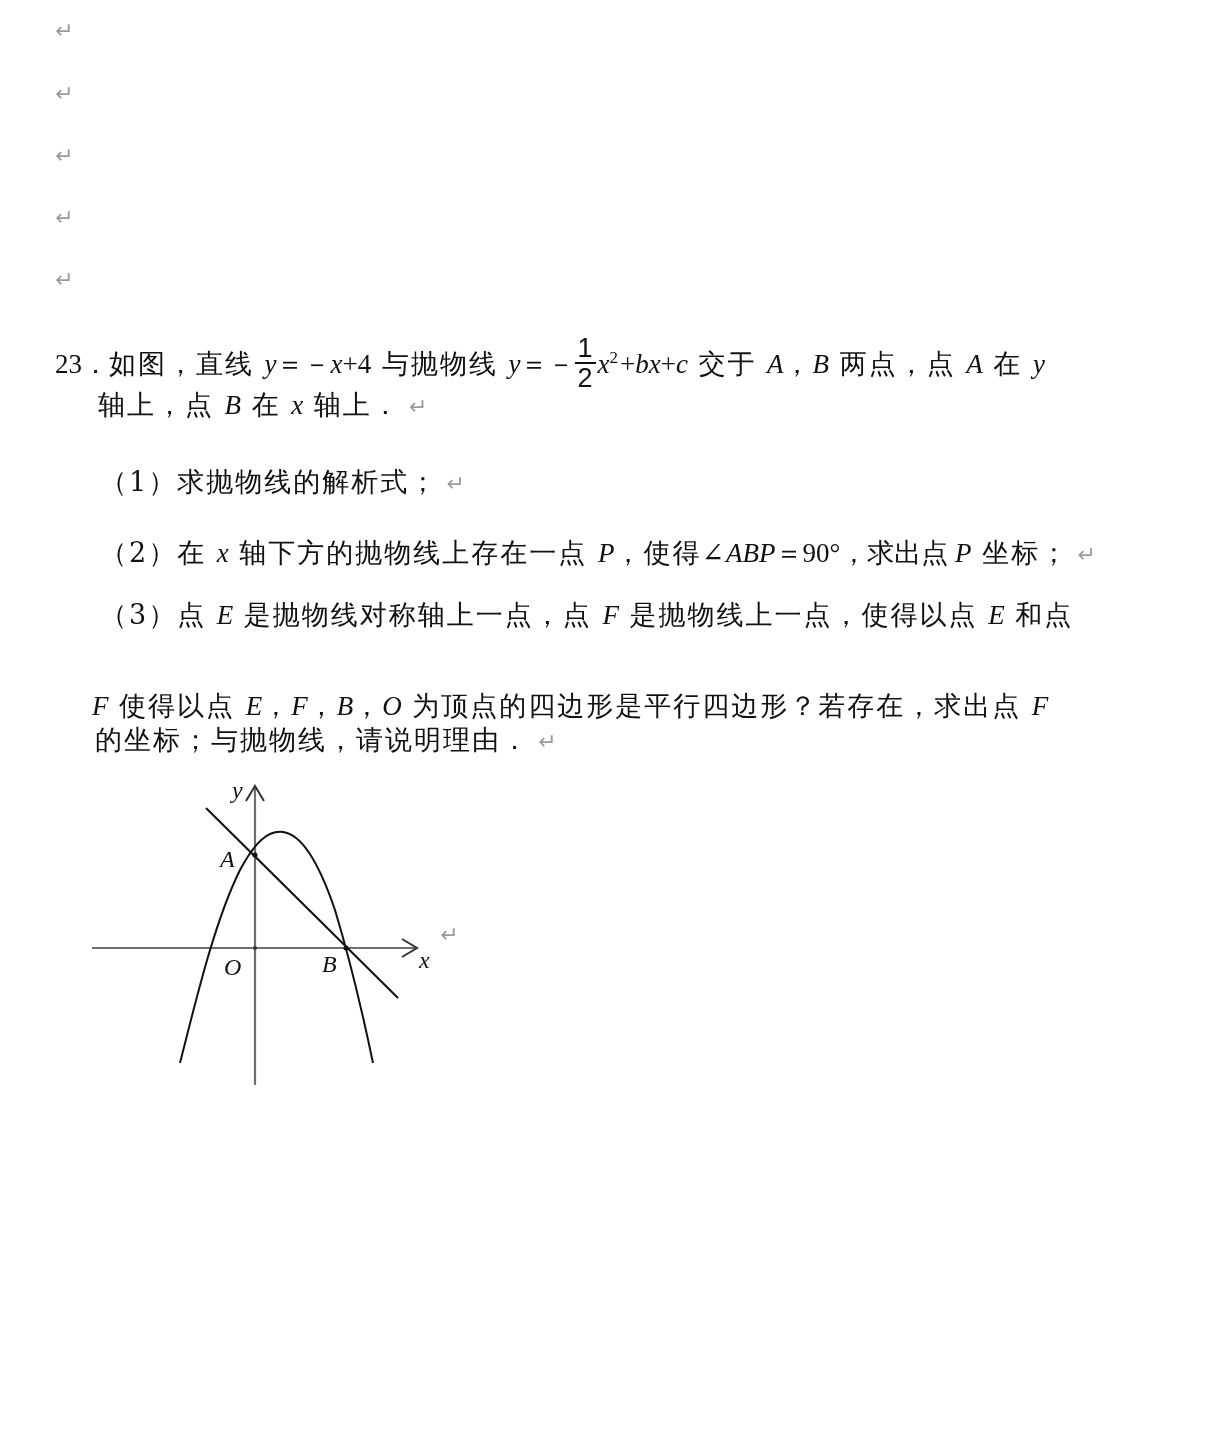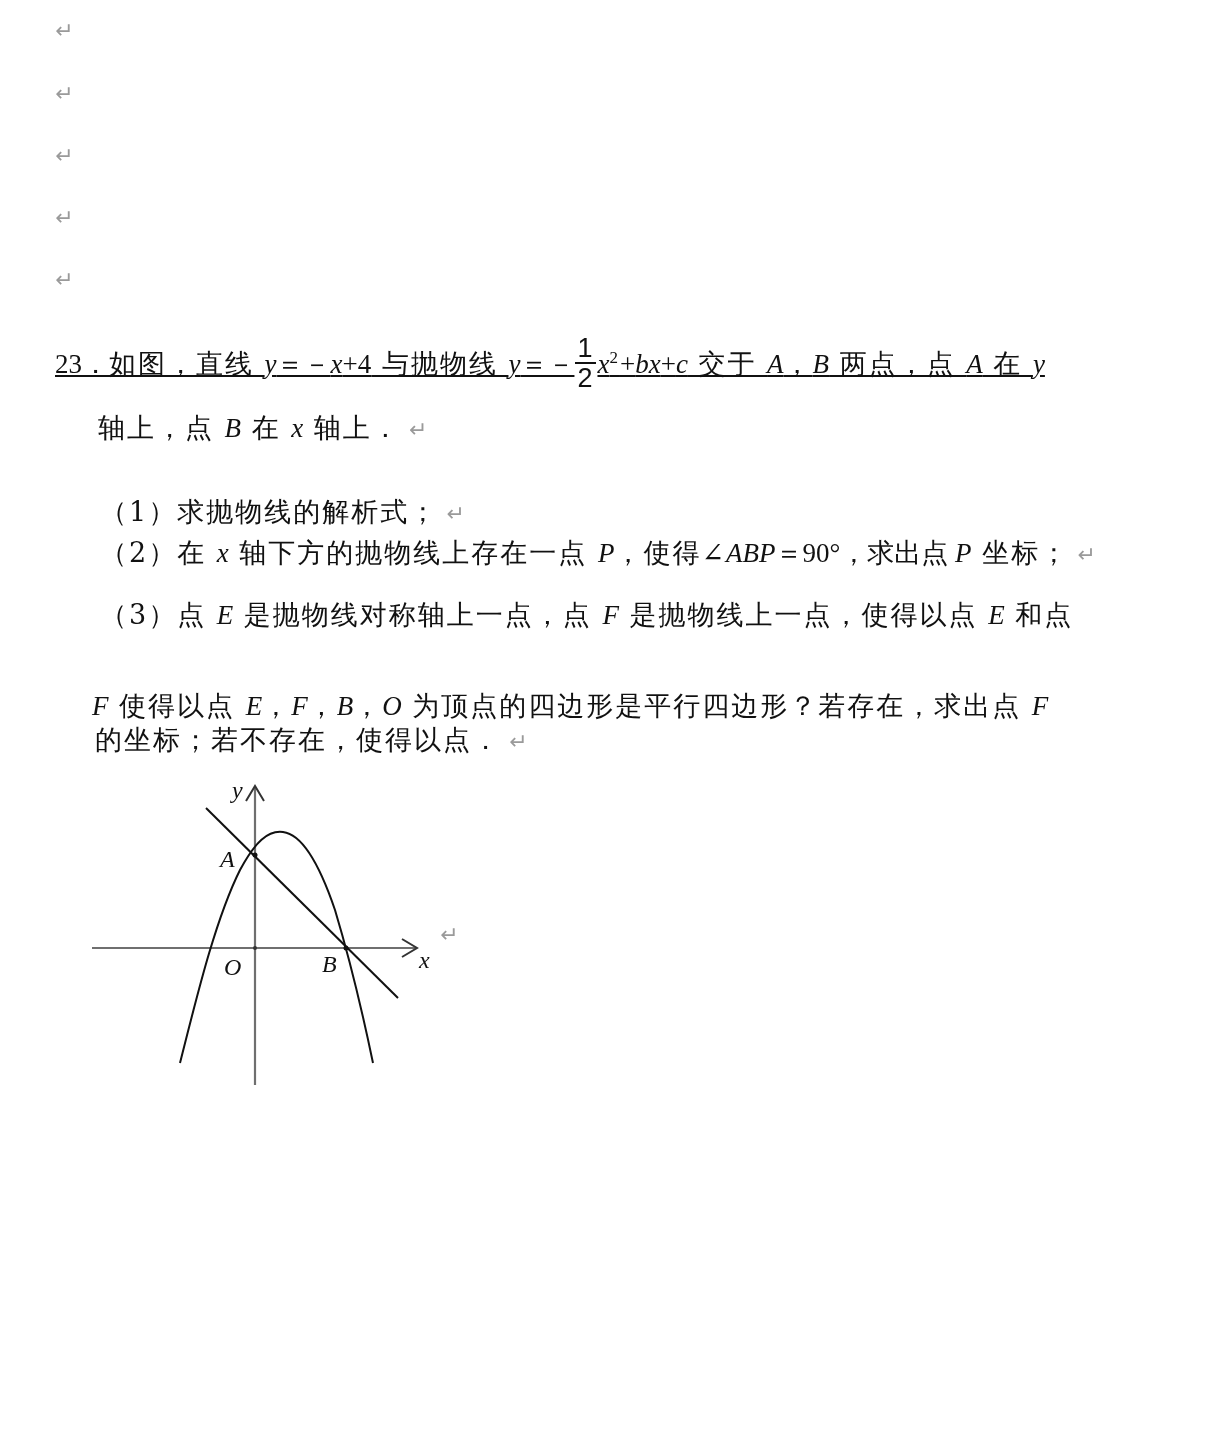--- a/index.html
+++ b/index.html
@@ -96,46 +96,46 @@
 </style>
 </head>
 <body>
 
 <span class="para-mark" style="left:55px; top:20px;">↵</span>
 <span class="para-mark" style="left:55px; top:83px;">↵</span>
 <span class="para-mark" style="left:55px; top:145px;">↵</span>
 <span class="para-mark" style="left:55px; top:207px;">↵</span>
 <span class="para-mark" style="left:55px; top:269px;">↵</span>
 
-<div class="line" style="left:55px; top:336px;text-decoration:underline;">
+<div class="line" style="left:55px; top:336px;">
   <span class="num">23．</span><span>如图，直线 </span><span class="math">y</span><span class="op">＝－</span><span class="math">x</span><span class="num">+4</span><span> 与抛物线 </span><span class="math">y</span><span class="op">＝－</span><span class="frac"><span class="numr">1</span><span class="den">2</span></span><span class="math">x</span><sup class="sq">2</sup><span class="op">+</span><span class="math">bx</span><span class="op">+</span><span class="math">c</span><span> 交于 </span><span class="math">A</span><span>，</span><span class="math">B</span><span> 两点，点 </span><span class="math">A</span><span> 在 </span><span class="math">y</span>
 </div>
 
-<div class="line" style="left:98px; top:408px;">
+<div class="line" style="left:98px; top:385px;">
   <span>轴上，点 </span><span class="math">B</span><span> 在 </span><span class="math">x</span><span> 轴上．</span><span class="mark">↵</span>
 </div>
 
-<div class="line" style="left:100px; top:492px;">
+<div class="line" style="left:100px; top:462px;">
   <span>（1）</span><span>求抛物线的解析式；</span><span class="mark">↵</span>
 </div>
 
 <div class="line" style="left:100px; top:533px;text-align:right;">
   <span>（2）</span><span>在 </span><span class="math">x</span><span> 轴下方的抛物线上存在一点 </span><span class="math">P</span><span>，使得∠</span><span class="math">ABP</span><span class="num">＝90°，求出点 </span><span class="math">P</span><span> 坐标；</span><span class="mark">↵</span>
 </div>
 
 <div class="line" style="left:100px; top:595px;">
   <span>（3）</span><span>点 </span><span class="math">E</span><span> 是抛物线对称轴上一点，点 </span><span class="math">F</span><span> 是抛物线上一点，使得以点 </span><span class="math">E</span><span> 和点</span>
 </div>
 
 <div class="line" style="left:92px; top:686px;">
   <span class="math">F</span><span> 使得以点 </span><span class="math">E</span><span>，</span><span class="math">F</span><span>，</span><span class="math">B</span><span>，</span><span class="math">O</span><span> 为顶点的四边形是平行四边形？若存在，求出点 </span><span class="math">F</span>
 </div>
 
 <div class="line" style="left:95px; top:720px;">
-  <span>的坐标；若不存在，使得以点．</span><span class="mark">↵</span>
+  <span>的坐标；与抛物线，请说明理由．</span><span class="mark">↵</span>
 </div>
 
 <svg id="figure" viewBox="80 770 400 330" xmlns="http://www.w3.org/2000/svg">
 
   <line x1="92" y1="948" x2="416" y2="948" stroke="#6f6f6f" stroke-width="2.2"></line>
   <polyline points="402,939 417,948 402,957" fill="none" stroke="#333" stroke-width="2"></polyline>
 
   <line x1="255" y1="1085" x2="255" y2="787" stroke="#6f6f6f" stroke-width="2.2"></line>
   <polyline points="246,801 255,786 264,801" fill="none" stroke="#333" stroke-width="2"></polyline>
 

